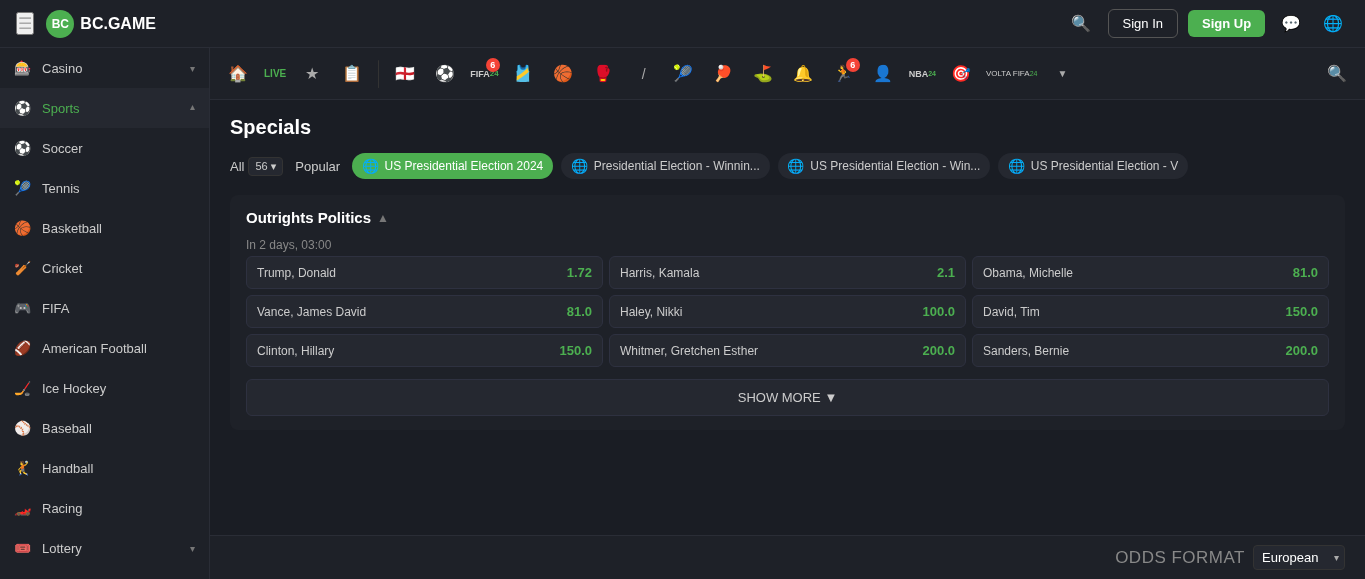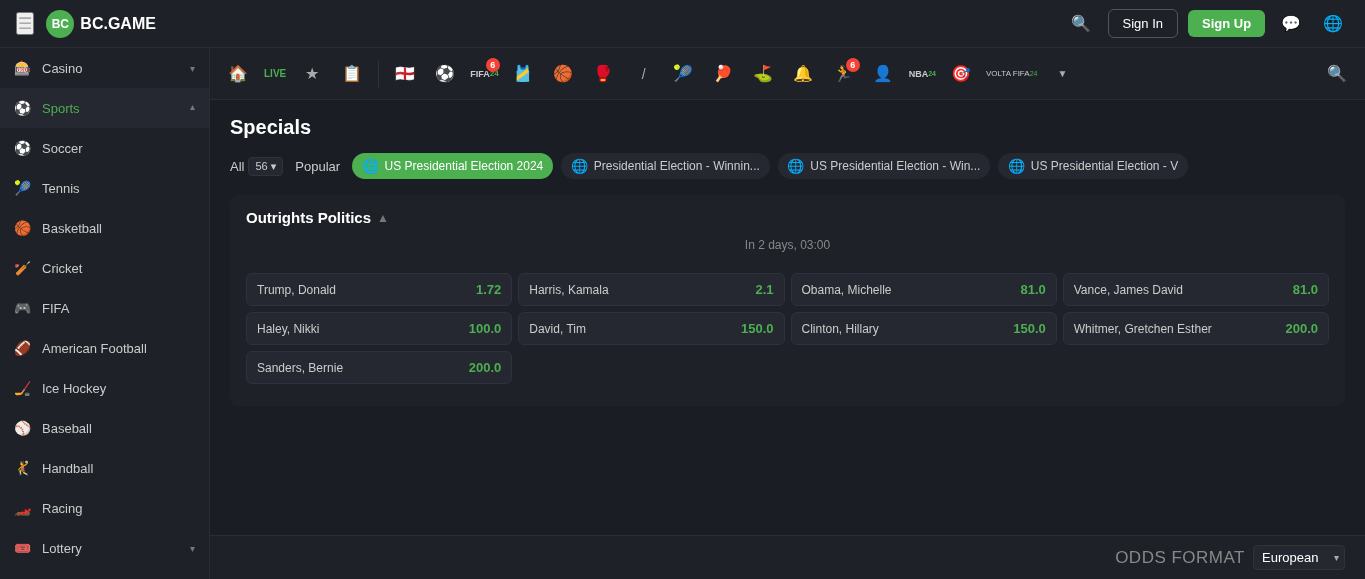--- a/index.html
+++ b/index.html
@@ -181,34 +181,33 @@
       margin-bottom: 12px;
       text-align: right;
     }
     .outrights-title { font-size: 15px; font-weight: 600; color: #fff; }
     .sort-icon { color: #777; font-size: 12px; cursor: pointer; }
 
     
     .event-info {
       color: #888;
       font-size: 12px;
-      margin-bottom: 21px;
-      text-align: center;
+      margin-bottom: 4px;
     }
     .event-name {
       color: #e0e0e0;
       font-size: 13px;
       font-weight: 500;
       margin-bottom: 10px;
     }
 
     
     .odds-grid {
       display: grid;
-      grid-template-columns: repeat(4, 1fr);
+      grid-template-columns: repeat(3, 1fr);
       gap: 6px;
       margin-bottom: 8px;
     }
     .odds-btn {
       background: #252830;
       border: 1px solid #2e3140;
       border-radius: 6px;
       padding: 8px 10px;
       display: flex;
       justify-content: space-between;
@@ -498,20 +497,21 @@
           <div class="odds-btn">
             <span class="odds-name">Whitmer, Gretchen Esther</span>
             <span class="odds-value">200.0</span>
           </div>
           <div class="odds-btn">
             <span class="odds-name">Sanders, Bernie</span>
             <span class="odds-value">200.0</span>
           </div>
         </div>
 
+        <button class="show-more-btn">SHOW MORE ▼</button>
       </div>
 
     </div>
 
     <div class="odds-format-bar">
       <span class="odds-format-label">ODDS FORMAT</span>
       <div class="odds-format-wrapper">
         <select class="odds-format-select">
           <option>European</option>
           <option>American</option>

